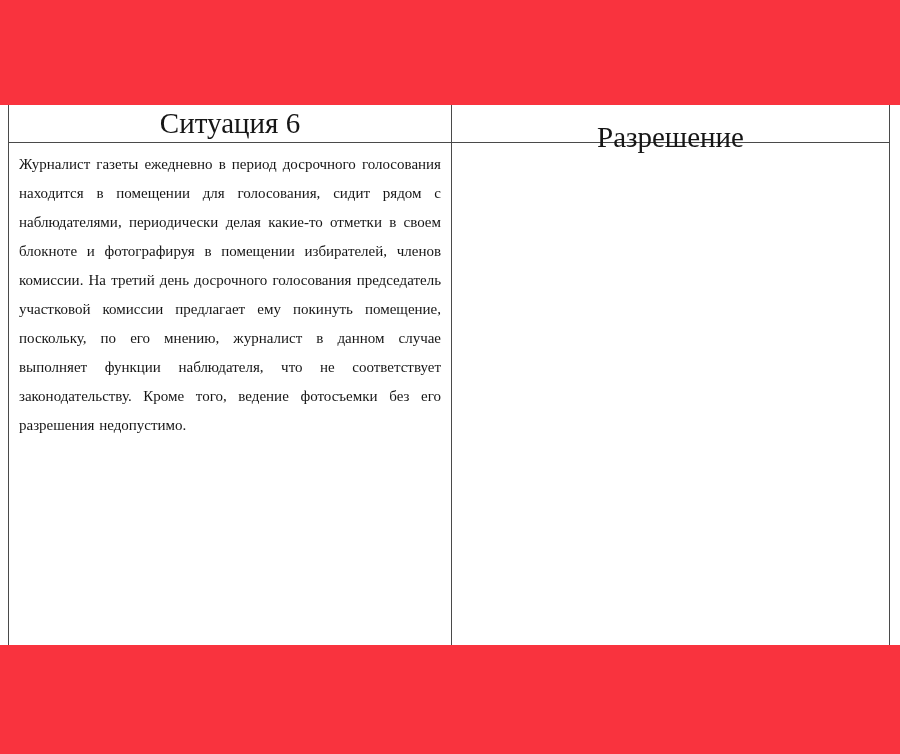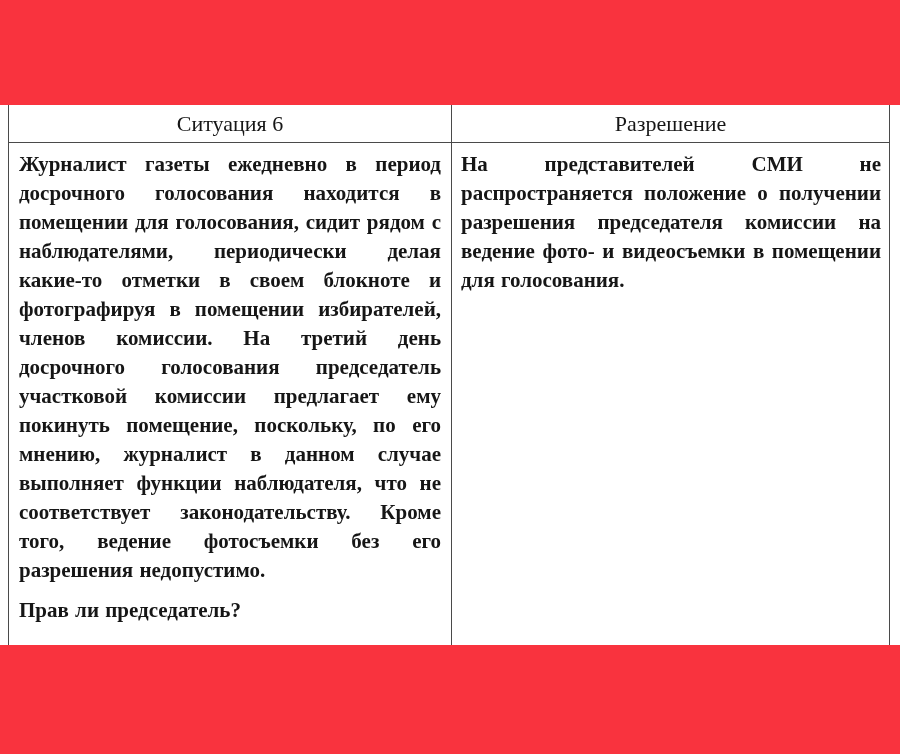--- a/index.html
+++ b/index.html
@@ -48,40 +48,39 @@
     display: flex;
     align-items: stretch;
     height: 503px;
   }
   .cell { box-sizing: border-box; }
   .cell.left {
     width: 443px;
     flex: 0 0 443px;
     border-right: 1px solid #4a4a4a;
   }
-  .cell.right { flex: 1 1 auto; }
+  .cell.right { flex: 1 1 auto; margin-top: 27px; }
 
   .header-cell {
     display: flex;
     align-items: center;
     justify-content: center;
-    font-size: 22px;
+    font-size: 29px;
     color: #161616;
   }
   .body-cell.left-pad  { padding: 7px 10px 0 10px; }
   .body-cell.right-pad { padding: 7px 8px 0 9px; }
 
   .body-cell p {
     margin: 0 0 11px 0;
-    font-size: 21px;
+    font-size: 15px;
     line-height: 29px;
     text-align: justify;
     color: #161616;
     word-spacing: 1px;
-    font-weight: bold;
   }
 </style>
 </head>
 <body>
 
 <div class="page">
 
   <div class="band band-top"></div>
 
   <div class="table-wrap">
@@ -91,24 +90,22 @@
         <span>Ситуация 6</span>
       </div>
       <div class="cell right header-cell">
         <span>Разрешение</span>
       </div>
     </div>
 
     <div class="body-row">
       <div class="cell left body-cell left-pad">
         <p>Журналист газеты ежедневно в период досрочного голосования находится в помещении для голосования, сидит рядом с наблюдателями, периодически делая какие-то отметки в своем блокноте и фотографируя в помещении избирателей, членов комиссии. На третий день досрочного голосования председатель участковой комиссии предлагает ему покинуть помещение, поскольку, по его мнению, журналист в данном случае выполняет функции наблюдателя, что не соответствует законодательству. Кроме того, ведение фотосъемки без его разрешения недопустимо.</p>
-        <p>Прав ли председатель?</p>
       </div>
       <div class="cell right body-cell right-pad">
-        <p>На представителей СМИ не распространяется положение о получении разрешения председателя комиссии на ведение фото- и видеосъемки в помещении для голосования.</p>
       </div>
     </div>
 
   </div>
 
   <div class="band band-bottom"></div>
 
 </div>
 
 </body></html>

